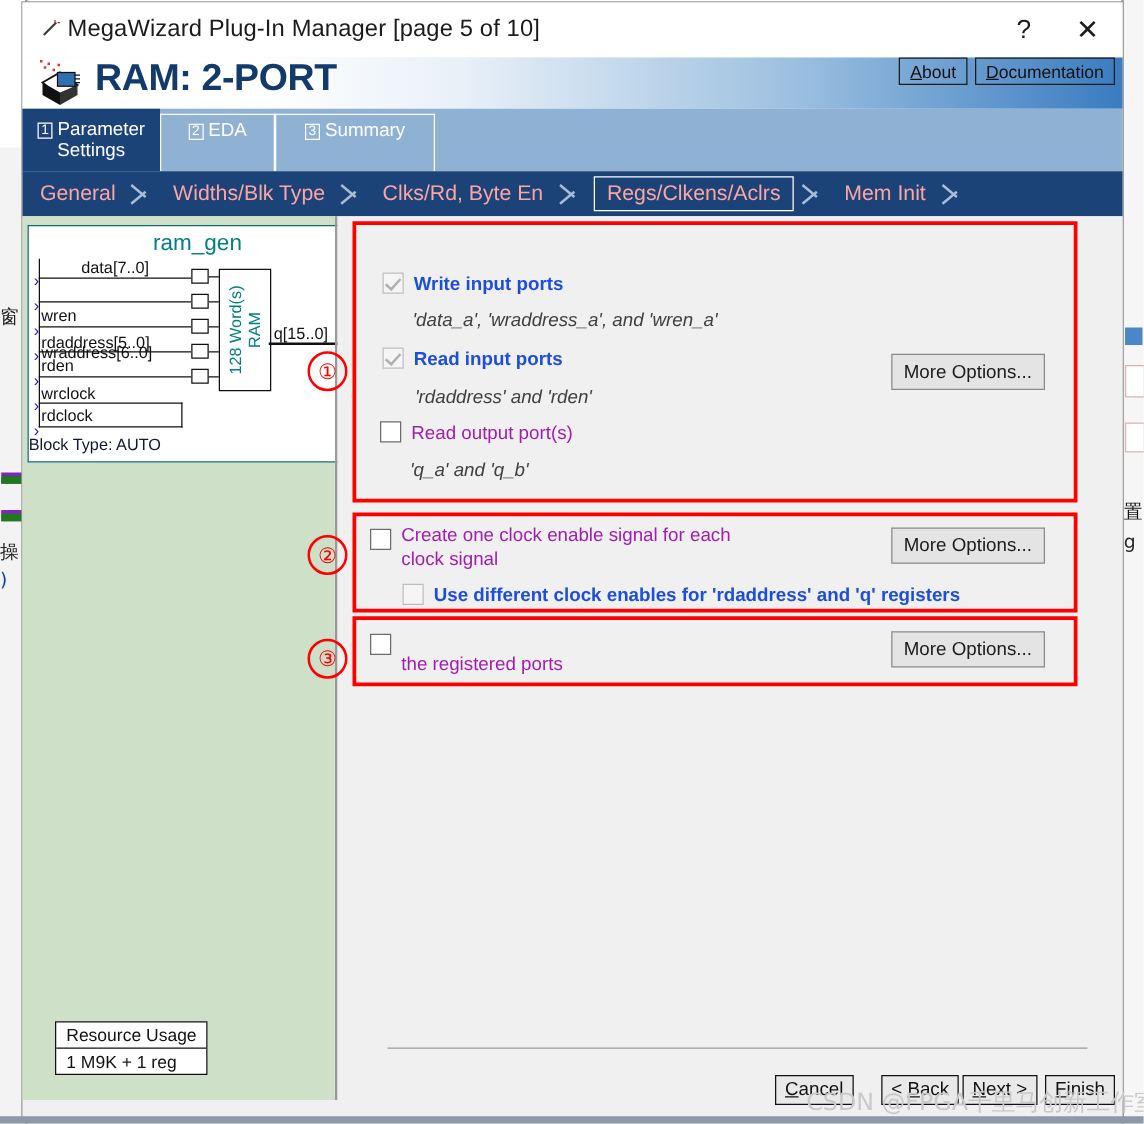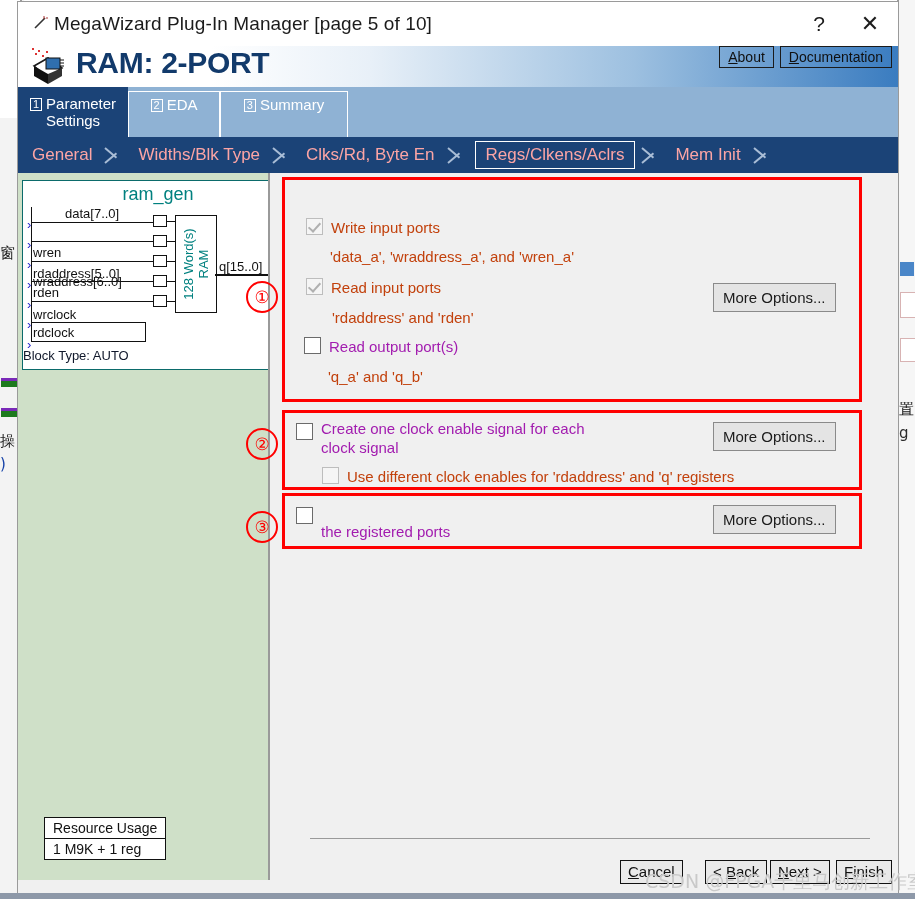--- a/index.html
+++ b/index.html
@@ -96,22 +96,22 @@
   .groupbox{position:absolute;border:1px solid #c4c4c4;box-sizing:border-box;background:#f0f0f0;}
   .grouplabel{position:absolute;top:-10px;left:10px;background:#f0f0f0;padding:0 4px;
               font-size:16px;color:#1b1b1b;}
   .cb{width:17px;height:17px;border:1px solid #6b6b6b;background:#ffffff;box-sizing:border-box;
       display:inline-block;position:relative;flex:none;}
   .cb.dis{border-color:#bdbdbd;background:#f5f5f5;}
   .cb.chk:after{content:"";position:absolute;left:4px;top:1px;width:5px;height:10px;
       border:solid #b0b0b0;border-width:0 2px 2px 0;transform:rotate(42deg);}
   .optrow{position:absolute;display:flex;align-items:flex-start;gap:8px;}
   .optlabel{font-size:15px;color:#a21caf;line-height:19px;}
-  .optlabel.dis{color:#c2410c;}
-  .subtext{position:absolute;font-size:15px;color:#c2410c;}
+  .optlabel.dis{color:#1d4ed8;font-weight:bold;}
+  .subtext{position:absolute;font-size:15px;color:#404040;font-style:italic;}
   .morebtn{position:absolute;border:1px solid #8a8a8a;background:#e4e4e4;font-size:15px;
            color:#1b1b1b;padding:5px 9px;cursor:pointer;}
   .marker{position:absolute;width:28px;height:28px;border:2px solid #ff0000;border-radius:50%;
           color:#ff0000;font-size:17px;display:flex;align-items:center;justify-content:center;
           font-family:"Liberation Sans",sans-serif;}
   #hrule{position:absolute;left:310px;top:838px;width:560px;height:1px;background:#9a9a9a;}
   .navbtn{position:absolute;top:860px;border:1px solid #111;background:#e9e9e9;font-size:15px;
           color:#111;padding:2px 7px;cursor:pointer;line-height:18px;}
   .navbtn u{text-decoration:underline;}
   #watermark{position:absolute;left:645px;top:869px;font-size:19px;color:#c9c9c9;

